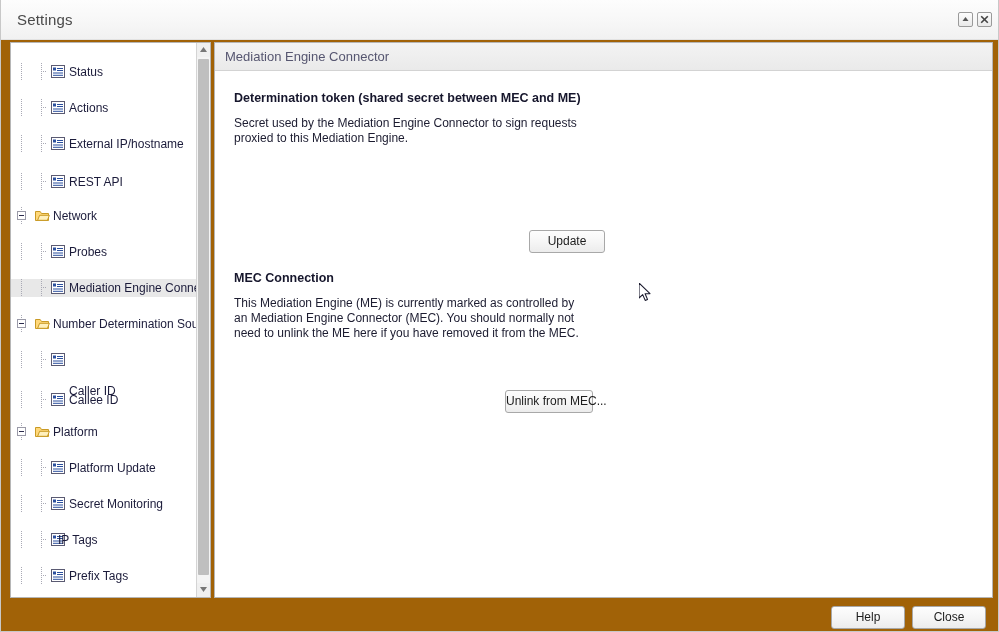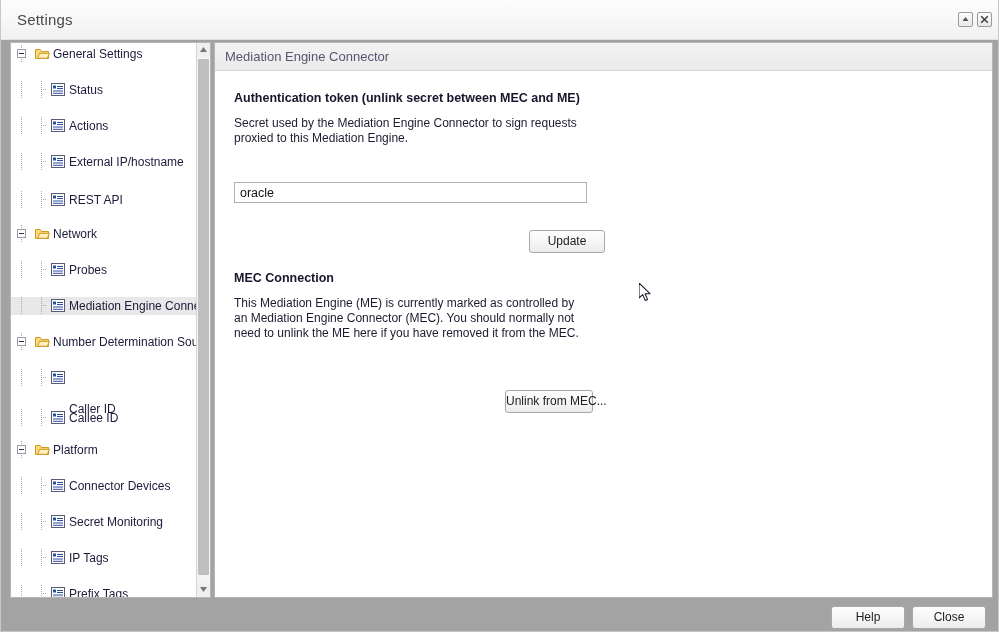--- a/index.html
+++ b/index.html
@@ -10,21 +10,21 @@
     background: #ffffff;
     font-family: "Liberation Sans", sans-serif;
     -webkit-font-smoothing: antialiased;
   }
 
   
   #window {
     position: relative;
     width: 999px;
     height: 632px;
-    background: #a3a3a3;
+    background: #a16207;
     border-left: 1px solid #c8c8c8;
     border-right: 1px solid #c8c8c8;
     border-bottom: 1px solid #c8c8c8;
     overflow: hidden;
     padding-left: 41px;
   }
 
   
   #titlebar {
     position: absolute;
@@ -298,207 +298,196 @@
         <path d="M3.2 3.2 L9.8 9.8 M9.8 3.2 L3.2 9.8" stroke="#444" stroke-width="1.6" fill="none"></path>
       </svg>
     </div>
   </div>
 
   <div id="body-area">
 
     <div id="tree-panel">
       <div id="tree-clip">
         <div id="tree" style="height: 562px;">
-            <div class="node" style="top: 0px;">
+            <div class="node" style="top: 18px;">
+              <div class="dot-v"></div>
+              <div class="dot-v2"></div>
+              <div class="dot-tee"></div>
+              <span class="ico" style="left: 40px;">
+                <svg width="14" height="13" viewBox="0 0 14 13">
+                  <rect x="0.5" y="0.5" width="13" height="12" fill="#ffffff" stroke="#5a5a72" stroke-width="1"></rect>
+                  <rect x="2" y="2.5" width="3" height="3" fill="#2b4f9e"></rect>
+                  <rect x="6" y="3" width="6" height="1" fill="#2b4f9e"></rect>
+                  <rect x="6" y="5" width="6" height="1" fill="#2b4f9e"></rect>
+                  <rect x="2" y="7.5" width="10" height="1" fill="#2b4f9e"></rect>
+                  <rect x="2" y="9.8" width="10" height="1" fill="#2b4f9e"></rect>
+                </svg>
+              </span>
+              <span class="lbl" style="left: 58px;">Status</span>
+            </div>
+            <div class="node" style="top: 36px;">
+              <div class="dot-v"></div>
+              <div class="dot-v2"></div>
+              <div class="dot-tee"></div>
+              <span class="ico" style="left: 40px;">
+                <svg width="14" height="13" viewBox="0 0 14 13">
+                  <rect x="0.5" y="0.5" width="13" height="12" fill="#ffffff" stroke="#5a5a72" stroke-width="1"></rect>
+                  <rect x="2" y="2.5" width="3" height="3" fill="#2b4f9e"></rect>
+                  <rect x="6" y="3" width="6" height="1" fill="#2b4f9e"></rect>
+                  <rect x="6" y="5" width="6" height="1" fill="#2b4f9e"></rect>
+                  <rect x="2" y="7.5" width="10" height="1" fill="#2b4f9e"></rect>
+                  <rect x="2" y="9.8" width="10" height="1" fill="#2b4f9e"></rect>
+                </svg>
+              </span>
+              <span class="lbl" style="left: 58px;">Actions</span>
+            </div>
+            <div class="node" style="top: 54px;">
+              <div class="dot-v"></div>
+              <div class="dot-v2"></div>
+              <div class="dot-tee"></div>
+              <span class="ico" style="left: 40px;">
+                <svg width="14" height="13" viewBox="0 0 14 13">
+                  <rect x="0.5" y="0.5" width="13" height="12" fill="#ffffff" stroke="#5a5a72" stroke-width="1"></rect>
+                  <rect x="2" y="2.5" width="3" height="3" fill="#2b4f9e"></rect>
+                  <rect x="6" y="3" width="6" height="1" fill="#2b4f9e"></rect>
+                  <rect x="6" y="5" width="6" height="1" fill="#2b4f9e"></rect>
+                  <rect x="2" y="7.5" width="10" height="1" fill="#2b4f9e"></rect>
+                  <rect x="2" y="9.8" width="10" height="1" fill="#2b4f9e"></rect>
+                </svg>
+              </span>
+              <span class="lbl" style="left: 58px;">External IP/hostname</span>
+            </div>
+            <div class="node" style="top: 74px;">
+              <div class="dot-v"></div>
+              <div class="dot-v2"></div>
+              <div class="dot-tee"></div>
+              <span class="ico" style="left: 40px;">
+                <svg width="14" height="13" viewBox="0 0 14 13">
+                  <rect x="0.5" y="0.5" width="13" height="12" fill="#ffffff" stroke="#5a5a72" stroke-width="1"></rect>
+                  <rect x="2" y="2.5" width="3" height="3" fill="#2b4f9e"></rect>
+                  <rect x="6" y="3" width="6" height="1" fill="#2b4f9e"></rect>
+                  <rect x="6" y="5" width="6" height="1" fill="#2b4f9e"></rect>
+                  <rect x="2" y="7.5" width="10" height="1" fill="#2b4f9e"></rect>
+                  <rect x="2" y="9.8" width="10" height="1" fill="#2b4f9e"></rect>
+                </svg>
+              </span>
+              <span class="lbl" style="left: 58px;">REST API</span>
+            </div>
+            <div class="node" style="top: 90px;">
               <div class="dot-v"></div>
               <div class="exp"></div>
               <span class="ico" style="left: 24px;">
                 <svg width="15" height="13" viewBox="0 0 15 13">
                   <path d="M0.5 2.5 L0.5 11.5 L13.5 11.5 L13.5 4.5 L6.5 4.5 L5.2 2.5 Z" fill="#ffd87a" stroke="#c99a25" stroke-width="1"></path>
                   <path d="M2.6 11.3 L4.6 6.3 L14.4 6.3 L12.4 11.3 Z" fill="#fff0bd" stroke="#c99a25" stroke-width="1"></path>
                 </svg>
               </span>
-              <span class="lbl" style="left: 42px;">General Settings</span>
-            </div>
-            <div class="node" style="top: 18px;">
-              <div class="dot-v"></div>
-              <div class="dot-v2"></div>
-              <div class="dot-tee"></div>
-              <span class="ico" style="left: 40px;">
-                <svg width="14" height="13" viewBox="0 0 14 13">
-                  <rect x="0.5" y="0.5" width="13" height="12" fill="#ffffff" stroke="#5a5a72" stroke-width="1"></rect>
-                  <rect x="2" y="2.5" width="3" height="3" fill="#2b4f9e"></rect>
-                  <rect x="6" y="3" width="6" height="1" fill="#2b4f9e"></rect>
-                  <rect x="6" y="5" width="6" height="1" fill="#2b4f9e"></rect>
-                  <rect x="2" y="7.5" width="10" height="1" fill="#2b4f9e"></rect>
-                  <rect x="2" y="9.8" width="10" height="1" fill="#2b4f9e"></rect>
-                </svg>
-              </span>
-              <span class="lbl" style="left: 58px;">Status</span>
-            </div>
-            <div class="node" style="top: 36px;">
-              <div class="dot-v"></div>
-              <div class="dot-v2"></div>
-              <div class="dot-tee"></div>
-              <span class="ico" style="left: 40px;">
-                <svg width="14" height="13" viewBox="0 0 14 13">
-                  <rect x="0.5" y="0.5" width="13" height="12" fill="#ffffff" stroke="#5a5a72" stroke-width="1"></rect>
-                  <rect x="2" y="2.5" width="3" height="3" fill="#2b4f9e"></rect>
-                  <rect x="6" y="3" width="6" height="1" fill="#2b4f9e"></rect>
-                  <rect x="6" y="5" width="6" height="1" fill="#2b4f9e"></rect>
-                  <rect x="2" y="7.5" width="10" height="1" fill="#2b4f9e"></rect>
-                  <rect x="2" y="9.8" width="10" height="1" fill="#2b4f9e"></rect>
-                </svg>
-              </span>
-              <span class="lbl" style="left: 58px;">Actions</span>
-            </div>
-            <div class="node" style="top: 54px;">
-              <div class="dot-v"></div>
-              <div class="dot-v2"></div>
-              <div class="dot-tee"></div>
-              <span class="ico" style="left: 40px;">
-                <svg width="14" height="13" viewBox="0 0 14 13">
-                  <rect x="0.5" y="0.5" width="13" height="12" fill="#ffffff" stroke="#5a5a72" stroke-width="1"></rect>
-                  <rect x="2" y="2.5" width="3" height="3" fill="#2b4f9e"></rect>
-                  <rect x="6" y="3" width="6" height="1" fill="#2b4f9e"></rect>
-                  <rect x="6" y="5" width="6" height="1" fill="#2b4f9e"></rect>
-                  <rect x="2" y="7.5" width="10" height="1" fill="#2b4f9e"></rect>
-                  <rect x="2" y="9.8" width="10" height="1" fill="#2b4f9e"></rect>
-                </svg>
-              </span>
-              <span class="lbl" style="left: 58px;">External IP/hostname</span>
-            </div>
-            <div class="node" style="top: 74px;">
-              <div class="dot-v"></div>
-              <div class="dot-v2"></div>
-              <div class="dot-tee"></div>
-              <span class="ico" style="left: 40px;">
-                <svg width="14" height="13" viewBox="0 0 14 13">
-                  <rect x="0.5" y="0.5" width="13" height="12" fill="#ffffff" stroke="#5a5a72" stroke-width="1"></rect>
-                  <rect x="2" y="2.5" width="3" height="3" fill="#2b4f9e"></rect>
-                  <rect x="6" y="3" width="6" height="1" fill="#2b4f9e"></rect>
-                  <rect x="6" y="5" width="6" height="1" fill="#2b4f9e"></rect>
-                  <rect x="2" y="7.5" width="10" height="1" fill="#2b4f9e"></rect>
-                  <rect x="2" y="9.8" width="10" height="1" fill="#2b4f9e"></rect>
-                </svg>
-              </span>
-              <span class="lbl" style="left: 58px;">REST API</span>
-            </div>
-            <div class="node" style="top: 90px;">
+              <span class="lbl" style="left: 42px;">Network</span>
+            </div>
+            <div class="node" style="top: 108px;">
+              <div class="dot-v"></div>
+              <div class="dot-v2"></div>
+              <div class="dot-tee"></div>
+              <span class="ico" style="left: 40px;">
+                <svg width="14" height="13" viewBox="0 0 14 13">
+                  <rect x="0.5" y="0.5" width="13" height="12" fill="#ffffff" stroke="#5a5a72" stroke-width="1"></rect>
+                  <rect x="2" y="2.5" width="3" height="3" fill="#2b4f9e"></rect>
+                  <rect x="6" y="3" width="6" height="1" fill="#2b4f9e"></rect>
+                  <rect x="6" y="5" width="6" height="1" fill="#2b4f9e"></rect>
+                  <rect x="2" y="7.5" width="10" height="1" fill="#2b4f9e"></rect>
+                  <rect x="2" y="9.8" width="10" height="1" fill="#2b4f9e"></rect>
+                </svg>
+              </span>
+              <span class="lbl" style="left: 58px;">Probes</span>
+            </div>
+            <div class="node selected" style="top: 126px;">
+              <div class="dot-v"></div>
+              <div class="dot-v2"></div>
+              <div class="dot-tee"></div>
+              <span class="ico" style="left: 40px;">
+                <svg width="14" height="13" viewBox="0 0 14 13">
+                  <rect x="0.5" y="0.5" width="13" height="12" fill="#ffffff" stroke="#5a5a72" stroke-width="1"></rect>
+                  <rect x="2" y="2.5" width="3" height="3" fill="#2b4f9e"></rect>
+                  <rect x="6" y="3" width="6" height="1" fill="#2b4f9e"></rect>
+                  <rect x="6" y="5" width="6" height="1" fill="#2b4f9e"></rect>
+                  <rect x="2" y="7.5" width="10" height="1" fill="#2b4f9e"></rect>
+                  <rect x="2" y="9.8" width="10" height="1" fill="#2b4f9e"></rect>
+                </svg>
+              </span>
+              <span class="lbl" style="left: 58px;">Mediation Engine Connector</span>
+            </div>
+            <div class="node" style="top: 144px;">
               <div class="dot-v"></div>
               <div class="exp"></div>
               <span class="ico" style="left: 24px;">
                 <svg width="15" height="13" viewBox="0 0 15 13">
                   <path d="M0.5 2.5 L0.5 11.5 L13.5 11.5 L13.5 4.5 L6.5 4.5 L5.2 2.5 Z" fill="#ffd87a" stroke="#c99a25" stroke-width="1"></path>
                   <path d="M2.6 11.3 L4.6 6.3 L14.4 6.3 L12.4 11.3 Z" fill="#fff0bd" stroke="#c99a25" stroke-width="1"></path>
                 </svg>
               </span>
-              <span class="lbl" style="left: 42px;">Network</span>
-            </div>
-            <div class="node" style="top: 108px;">
-              <div class="dot-v"></div>
-              <div class="dot-v2"></div>
-              <div class="dot-tee"></div>
-              <span class="ico" style="left: 40px;">
-                <svg width="14" height="13" viewBox="0 0 14 13">
-                  <rect x="0.5" y="0.5" width="13" height="12" fill="#ffffff" stroke="#5a5a72" stroke-width="1"></rect>
-                  <rect x="2" y="2.5" width="3" height="3" fill="#2b4f9e"></rect>
-                  <rect x="6" y="3" width="6" height="1" fill="#2b4f9e"></rect>
-                  <rect x="6" y="5" width="6" height="1" fill="#2b4f9e"></rect>
-                  <rect x="2" y="7.5" width="10" height="1" fill="#2b4f9e"></rect>
-                  <rect x="2" y="9.8" width="10" height="1" fill="#2b4f9e"></rect>
-                </svg>
-              </span>
-              <span class="lbl" style="left: 58px;">Probes</span>
-            </div>
-            <div class="node selected" style="top: 126px;">
-              <div class="dot-v"></div>
-              <div class="dot-v2"></div>
-              <div class="dot-tee"></div>
-              <span class="ico" style="left: 40px;">
-                <svg width="14" height="13" viewBox="0 0 14 13">
-                  <rect x="0.5" y="0.5" width="13" height="12" fill="#ffffff" stroke="#5a5a72" stroke-width="1"></rect>
-                  <rect x="2" y="2.5" width="3" height="3" fill="#2b4f9e"></rect>
-                  <rect x="6" y="3" width="6" height="1" fill="#2b4f9e"></rect>
-                  <rect x="6" y="5" width="6" height="1" fill="#2b4f9e"></rect>
-                  <rect x="2" y="7.5" width="10" height="1" fill="#2b4f9e"></rect>
-                  <rect x="2" y="9.8" width="10" height="1" fill="#2b4f9e"></rect>
-                </svg>
-              </span>
-              <span class="lbl" style="left: 58px;">Mediation Engine Connector</span>
-            </div>
-            <div class="node" style="top: 144px;">
+              <span class="lbl" style="left: 42px;">Number Determination Sources</span>
+            </div>
+            <div class="node" style="top: 162px;">
+              <div class="dot-v"></div>
+              <div class="dot-v2"></div>
+              <div class="dot-tee"></div>
+              <span class="ico" style="left: 40px;">
+                <svg width="14" height="13" viewBox="0 0 14 13">
+                  <rect x="0.5" y="0.5" width="13" height="12" fill="#ffffff" stroke="#5a5a72" stroke-width="1"></rect>
+                  <rect x="2" y="2.5" width="3" height="3" fill="#2b4f9e"></rect>
+                  <rect x="6" y="3" width="6" height="1" fill="#2b4f9e"></rect>
+                  <rect x="6" y="5" width="6" height="1" fill="#2b4f9e"></rect>
+                  <rect x="2" y="7.5" width="10" height="1" fill="#2b4f9e"></rect>
+                  <rect x="2" y="9.8" width="10" height="1" fill="#2b4f9e"></rect>
+                </svg>
+              </span>
+              <span class="lbl" style="left: 58px; margin-top: 31px;">Caller ID</span>
+            </div>
+            <div class="node" style="top: 184px;">
+              <div class="dot-v"></div>
+              <div class="dot-v2"></div>
+              <div class="dot-tee"></div>
+              <span class="ico" style="left: 40px;">
+                <svg width="14" height="13" viewBox="0 0 14 13">
+                  <rect x="0.5" y="0.5" width="13" height="12" fill="#ffffff" stroke="#5a5a72" stroke-width="1"></rect>
+                  <rect x="2" y="2.5" width="3" height="3" fill="#2b4f9e"></rect>
+                  <rect x="6" y="3" width="6" height="1" fill="#2b4f9e"></rect>
+                  <rect x="6" y="5" width="6" height="1" fill="#2b4f9e"></rect>
+                  <rect x="2" y="7.5" width="10" height="1" fill="#2b4f9e"></rect>
+                  <rect x="2" y="9.8" width="10" height="1" fill="#2b4f9e"></rect>
+                </svg>
+              </span>
+              <span class="lbl" style="left: 58px;">Callee ID</span>
+            </div>
+            <div class="node" style="top: 198px;">
               <div class="dot-v"></div>
               <div class="exp"></div>
               <span class="ico" style="left: 24px;">
                 <svg width="15" height="13" viewBox="0 0 15 13">
                   <path d="M0.5 2.5 L0.5 11.5 L13.5 11.5 L13.5 4.5 L6.5 4.5 L5.2 2.5 Z" fill="#ffd87a" stroke="#c99a25" stroke-width="1"></path>
                   <path d="M2.6 11.3 L4.6 6.3 L14.4 6.3 L12.4 11.3 Z" fill="#fff0bd" stroke="#c99a25" stroke-width="1"></path>
                 </svg>
               </span>
-              <span class="lbl" style="left: 42px;">Number Determination Sources</span>
-            </div>
-            <div class="node" style="top: 162px;">
-              <div class="dot-v"></div>
-              <div class="dot-v2"></div>
-              <div class="dot-tee"></div>
-              <span class="ico" style="left: 40px;">
-                <svg width="14" height="13" viewBox="0 0 14 13">
-                  <rect x="0.5" y="0.5" width="13" height="12" fill="#ffffff" stroke="#5a5a72" stroke-width="1"></rect>
-                  <rect x="2" y="2.5" width="3" height="3" fill="#2b4f9e"></rect>
-                  <rect x="6" y="3" width="6" height="1" fill="#2b4f9e"></rect>
-                  <rect x="6" y="5" width="6" height="1" fill="#2b4f9e"></rect>
-                  <rect x="2" y="7.5" width="10" height="1" fill="#2b4f9e"></rect>
-                  <rect x="2" y="9.8" width="10" height="1" fill="#2b4f9e"></rect>
-                </svg>
-              </span>
-              <span class="lbl" style="left: 58px; margin-top: 31px;">Caller ID</span>
-            </div>
-            <div class="node" style="top: 184px;">
-              <div class="dot-v"></div>
-              <div class="dot-v2"></div>
-              <div class="dot-tee"></div>
-              <span class="ico" style="left: 40px;">
-                <svg width="14" height="13" viewBox="0 0 14 13">
-                  <rect x="0.5" y="0.5" width="13" height="12" fill="#ffffff" stroke="#5a5a72" stroke-width="1"></rect>
-                  <rect x="2" y="2.5" width="3" height="3" fill="#2b4f9e"></rect>
-                  <rect x="6" y="3" width="6" height="1" fill="#2b4f9e"></rect>
-                  <rect x="6" y="5" width="6" height="1" fill="#2b4f9e"></rect>
-                  <rect x="2" y="7.5" width="10" height="1" fill="#2b4f9e"></rect>
-                  <rect x="2" y="9.8" width="10" height="1" fill="#2b4f9e"></rect>
-                </svg>
-              </span>
-              <span class="lbl" style="left: 58px;">Callee ID</span>
-            </div>
-            <div class="node" style="top: 198px;">
-              <div class="dot-v"></div>
-              <div class="exp"></div>
-              <span class="ico" style="left: 24px;">
-                <svg width="15" height="13" viewBox="0 0 15 13">
-                  <path d="M0.5 2.5 L0.5 11.5 L13.5 11.5 L13.5 4.5 L6.5 4.5 L5.2 2.5 Z" fill="#ffd87a" stroke="#c99a25" stroke-width="1"></path>
-                  <path d="M2.6 11.3 L4.6 6.3 L14.4 6.3 L12.4 11.3 Z" fill="#fff0bd" stroke="#c99a25" stroke-width="1"></path>
-                </svg>
-              </span>
               <span class="lbl" style="left: 42px;">Platform</span>
             </div>
             <div class="node" style="top: 216px;">
               <div class="dot-v"></div>
               <div class="dot-v2"></div>
               <div class="dot-tee"></div>
               <span class="ico" style="left: 40px;">
                 <svg width="14" height="13" viewBox="0 0 14 13">
                   <rect x="0.5" y="0.5" width="13" height="12" fill="#ffffff" stroke="#5a5a72" stroke-width="1"></rect>
                   <rect x="2" y="2.5" width="3" height="3" fill="#2b4f9e"></rect>
                   <rect x="6" y="3" width="6" height="1" fill="#2b4f9e"></rect>
                   <rect x="6" y="5" width="6" height="1" fill="#2b4f9e"></rect>
                   <rect x="2" y="7.5" width="10" height="1" fill="#2b4f9e"></rect>
                   <rect x="2" y="9.8" width="10" height="1" fill="#2b4f9e"></rect>
                 </svg>
               </span>
-              <span class="lbl" style="left: 58px;">Connector Devices</span>
+              <span class="lbl" style="left: 58px;">Platform Update</span>
             </div>
             <div class="node" style="top: 234px;">
               <div class="dot-v"></div>
               <div class="dot-v2"></div>
               <div class="dot-tee"></div>
               <span class="ico" style="left: 40px;">
                 <svg width="14" height="13" viewBox="0 0 14 13">
                   <rect x="0.5" y="0.5" width="13" height="12" fill="#ffffff" stroke="#5a5a72" stroke-width="1"></rect>
                   <rect x="2" y="2.5" width="3" height="3" fill="#2b4f9e"></rect>
                   <rect x="6" y="3" width="6" height="1" fill="#2b4f9e"></rect>
@@ -516,21 +505,21 @@
               <span class="ico" style="left: 40px;">
                 <svg width="14" height="13" viewBox="0 0 14 13">
                   <rect x="0.5" y="0.5" width="13" height="12" fill="#ffffff" stroke="#5a5a72" stroke-width="1"></rect>
                   <rect x="2" y="2.5" width="3" height="3" fill="#2b4f9e"></rect>
                   <rect x="6" y="3" width="6" height="1" fill="#2b4f9e"></rect>
                   <rect x="6" y="5" width="6" height="1" fill="#2b4f9e"></rect>
                   <rect x="2" y="7.5" width="10" height="1" fill="#2b4f9e"></rect>
                   <rect x="2" y="9.8" width="10" height="1" fill="#2b4f9e"></rect>
                 </svg>
               </span>
-              <span class="lbl" style="left: 58px;">IP Tags</span>
+              <span class="lbl" style="left: 47px;">IP Tags</span>
             </div>
             <div class="node" style="top: 270px;">
               <div class="dot-v"></div>
               <div class="dot-v2"></div>
               <div class="dot-tee"></div>
               <span class="ico" style="left: 40px;">
                 <svg width="14" height="13" viewBox="0 0 14 13">
                   <rect x="0.5" y="0.5" width="13" height="12" fill="#ffffff" stroke="#5a5a72" stroke-width="1"></rect>
                   <rect x="2" y="2.5" width="3" height="3" fill="#2b4f9e"></rect>
                   <rect x="6" y="3" width="6" height="1" fill="#2b4f9e"></rect>
@@ -559,25 +548,24 @@
       </div>
     </div>
 
     <div id="content-panel">
       <div id="content-header">
         <div id="content-title">Mediation Engine Connector</div>
       </div>
 
       <div id="content-inner">
 
-        <div class="sec-title" style="left:19px; top:19px;">Authentication token (unlink secret between MEC and ME)</div>
+        <div class="sec-title" style="left:19px; top:19px;">Determination token (shared secret between MEC and ME)</div>
 
         <div class="sec-desc" style="left:19px; top:44px; width:360px;">Secret used by the Mediation Engine Connector to sign requests proxied to this Mediation Engine.</div>
 
-        <input id="token-input" type="text" value="oracle" style="">
 
         <div class="btn" id="btn-update">Update</div>
 
         <div class="sec-title" style="left:19px; top:199px;">MEC Connection</div>
 
         <div class="sec-desc" style="left:19px; top:224px; width:345px;">This Mediation Engine (ME) is currently marked as controlled by an Mediation Engine Connector (MEC). You should normally not need to unlink the ME here if you have removed it from the MEC.</div>
 
         <div class="btn" id="btn-unlink">Unlink from MEC...</div>
 
       </div>

